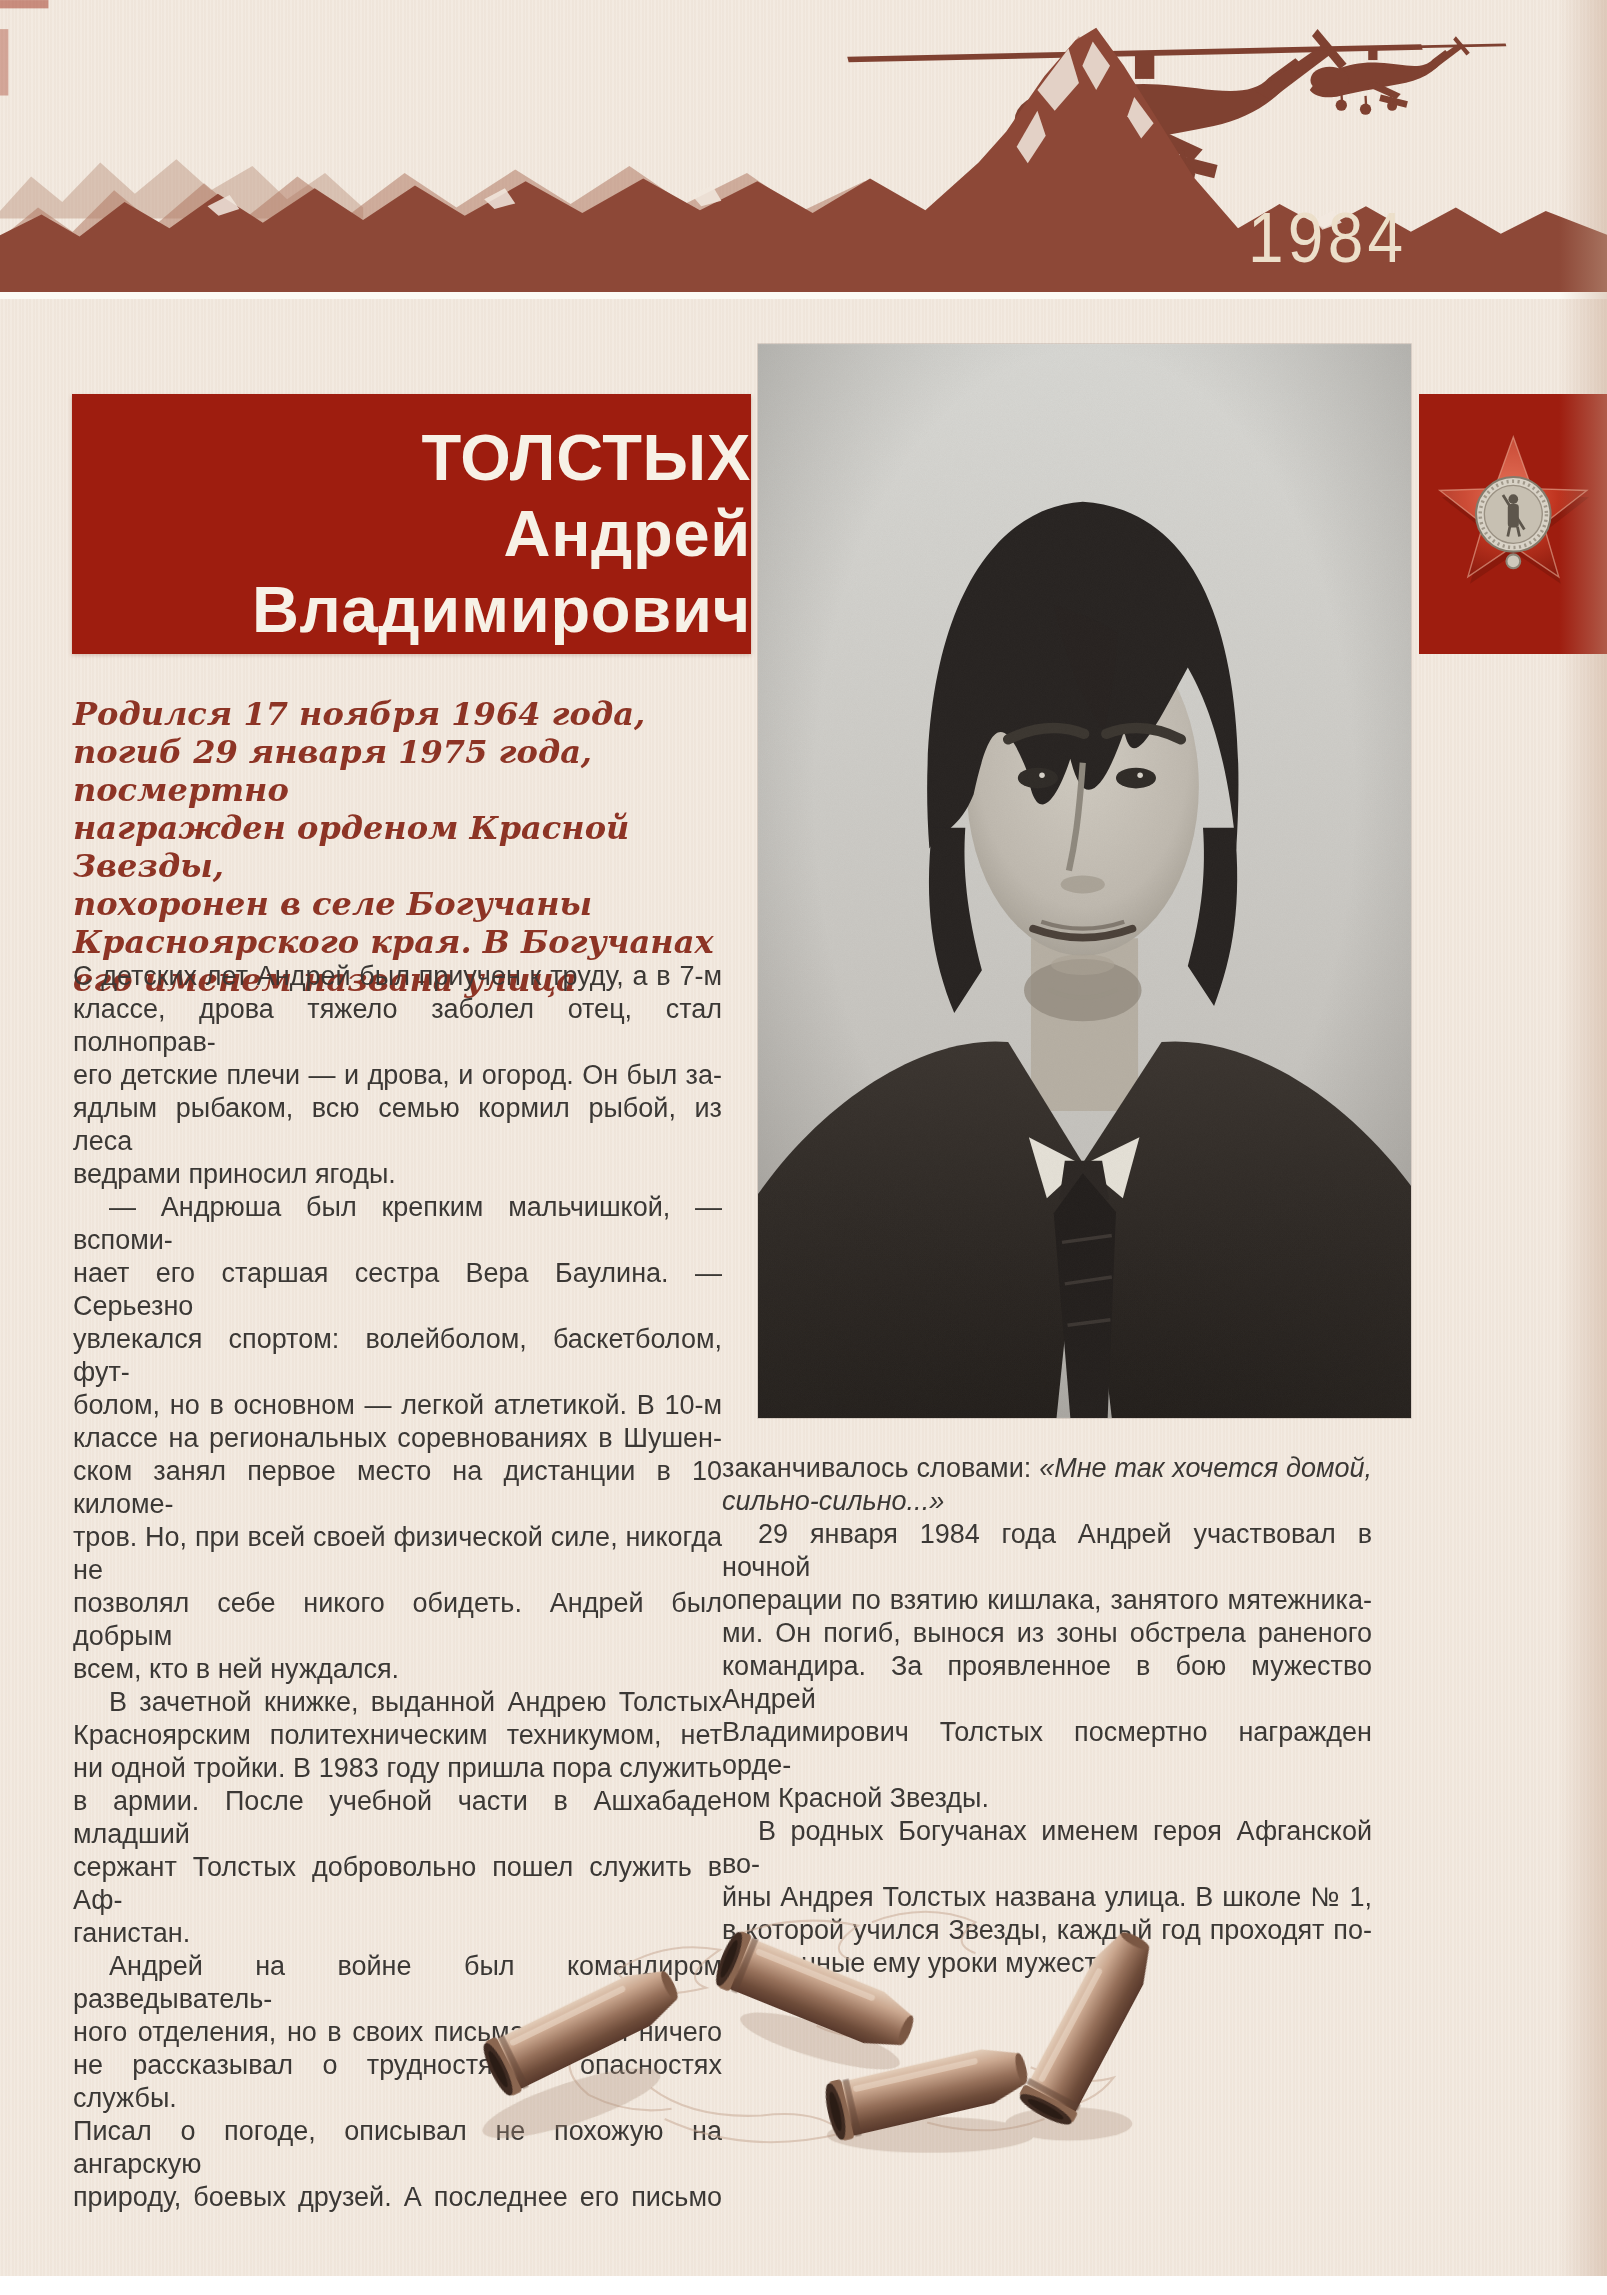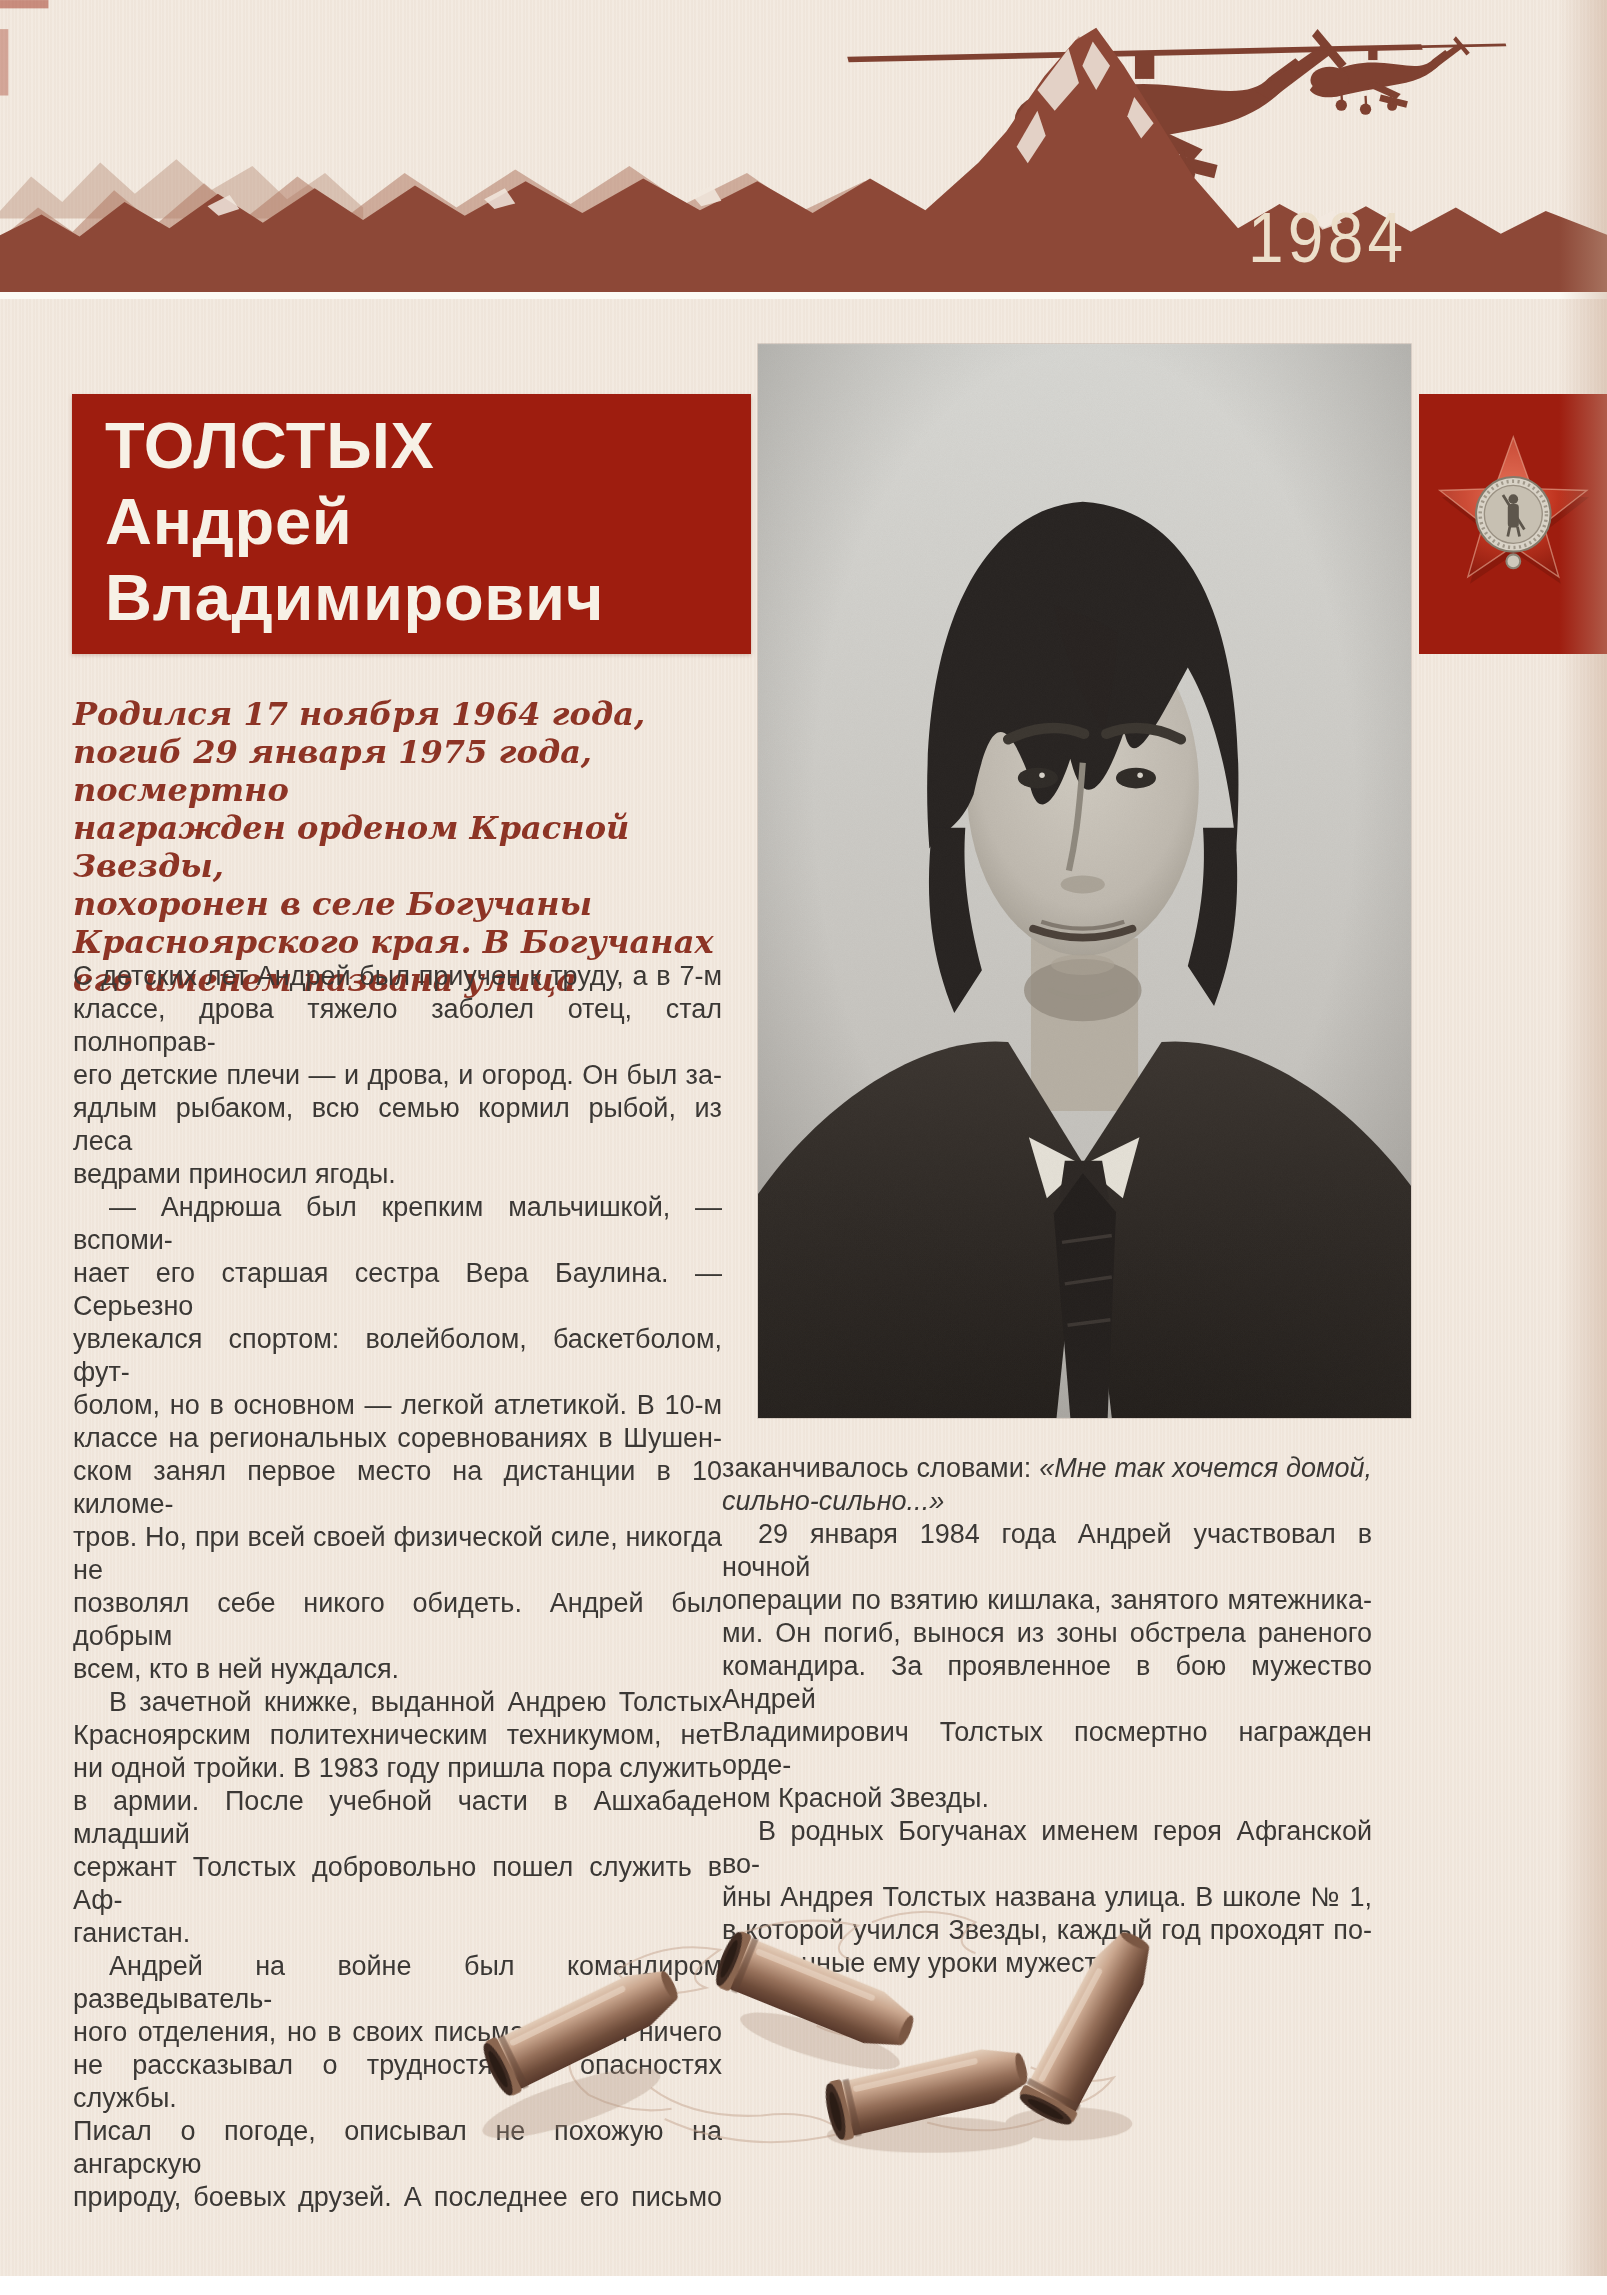--- a/index.html
+++ b/index.html
@@ -8,22 +8,22 @@
   #page::before{content:"";position:absolute;inset:0;
         background:repeating-linear-gradient(90deg,rgba(255,255,255,.05) 0 1.4px,rgba(190,160,140,.05) 1.4px 3.5px);
         pointer-events:none;}
   .header{position:absolute;left:0;top:0;width:1608px;height:236px;}
   .header svg{display:block;}
   .year{position:absolute;left:1248px;top:197px;font-size:71px;font-weight:400;color:#ecdfca;
         letter-spacing:4.8px;transform:scaleX(.9);transform-origin:left top;}
   .sep{position:absolute;left:0;top:292px;width:1608px;height:7px;background:#fcfaf4;}
 
   .name-block{position:absolute;left:72px;top:394px;width:679px;height:260px;background:#9e1d0f;
-        color:#f7f1e6;box-sizing:border-box;padding-top:14px;
-        box-shadow:0 2.1px 4.1px rgba(120,40,20,.25);}
+        color:#f7f1e6;box-sizing:border-box;padding-top:26px;
+        box-shadow:0 2.1px 4.1px rgba(120,40,20,.25);text-align:right;}
   .name-block .nm{margin:0;padding-left:33px;font-weight:700;font-size:65px;line-height:76px;letter-spacing:0.7px;}
 
   .right-band{position:absolute;left:1419px;top:394px;width:189px;height:260px;background:#9e1d0f;}
   .right-band svg{position:absolute;left:9.7px;top:32px;}
 
   .photo{position:absolute;left:758px;top:344px;width:653px;height:1074px;box-shadow:0 0 0 0.7px rgba(90,80,70,.25);}
 
   .intro{position:absolute;left:73px;top:695px;width:671px;
         font-family:"DejaVu Serif",serif;font-style:italic;font-weight:700;
         font-size:32px;line-height:38px;color:#8d3425;}

